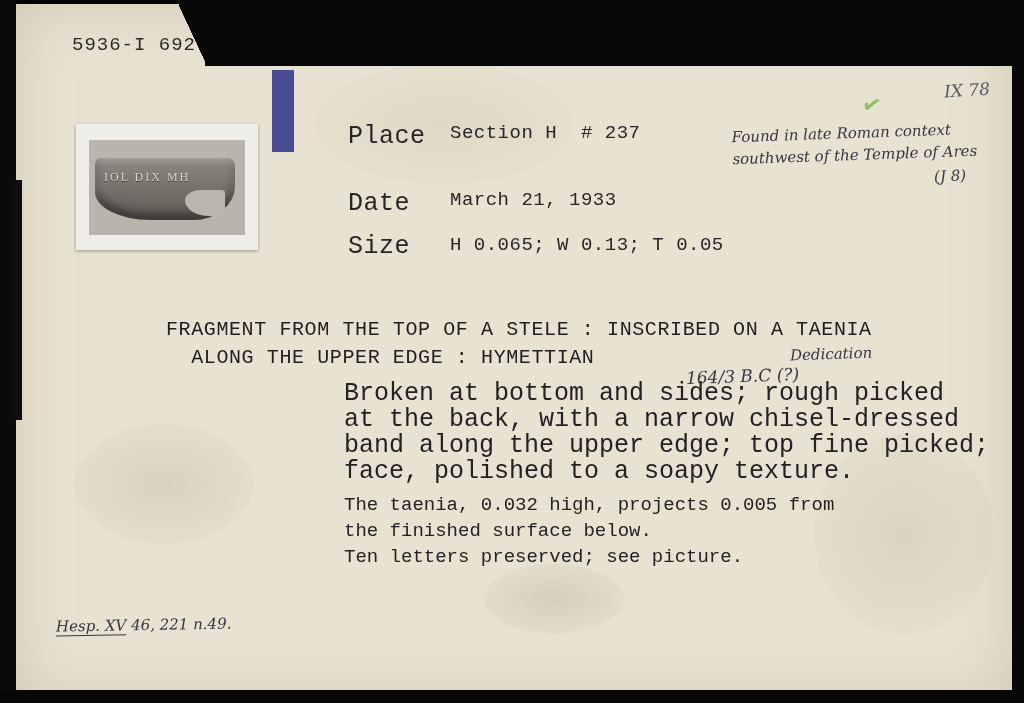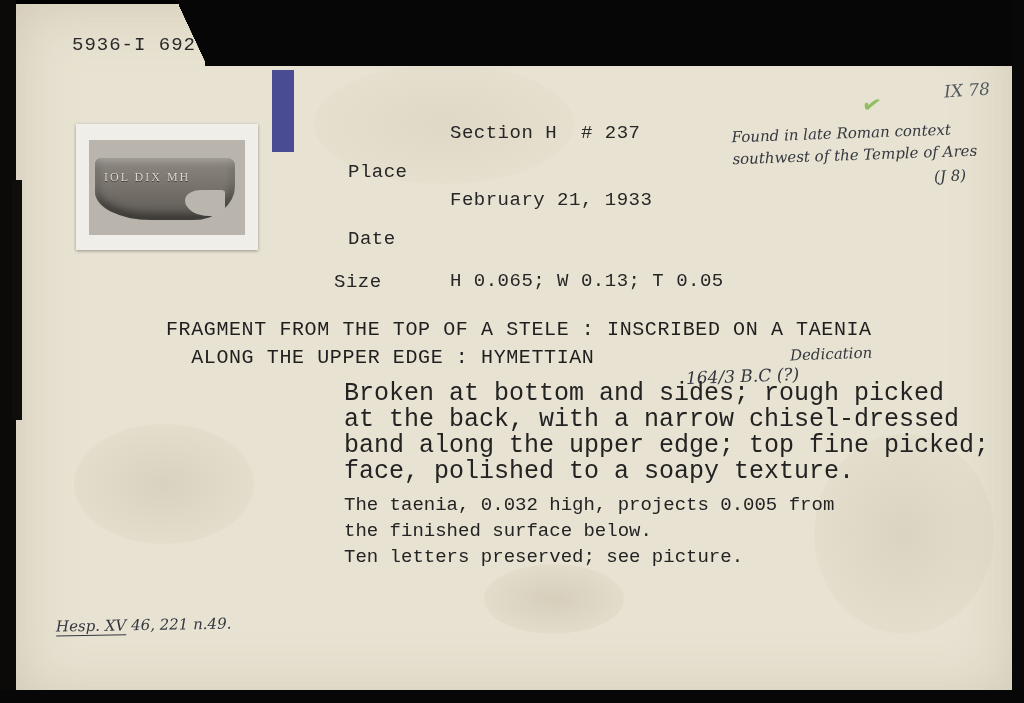--- a/index.html
+++ b/index.html
@@ -171,35 +171,34 @@
   }
 
   
   .typed {
     position: absolute;
     color: #262626;
     font-family: "Liberation Mono", monospace;
     white-space: pre;
   }
   .label {
-    font-size: 19px;
+    font-size: 25px;
     letter-spacing: 0.5px;
-    margin-top: 39px;
   }
   .value {
     font-size: 19px;
     letter-spacing: 0.5px;
   }
   #label-place { left: 334px; top: 118px; }
   #value-place1 { left: 436px; top: 118px; }
   #value-place2 { left: 436px; top: 145px; }
   #label-date { left: 334px; top: 185px; }
   #value-date { left: 436px; top: 185px; }
-  #label-size { left: 320px; top: 228px; }
-  #value-size1 { left: 436px; top: 230px; margin-top: 36px; }
+  #label-size { left: 334px; top: 228px; }
+  #value-size1 { left: 436px; top: 230px; }
   #value-size2 { left: 436px; top: 257px; }
 
   
   .hand {
     position: absolute;
     font-family: "DejaVu Serif", serif;
     font-style: italic;
     color: #33373f;
     white-space: pre;
   }
@@ -306,21 +305,21 @@
         <div id="stone-notch"></div>
       </div>
     </div>
 
     <div id="tape-mark"></div>
 
     <div class="typed label" id="label-place">Place</div>
     <div class="typed value" id="value-place1">Section H  # 237</div>
 
     <div class="typed label" id="label-date">Date</div>
-    <div class="typed value" id="value-date">February 21, 1933</div>
+    <div class="typed value" id="value-date">March 21, 1933</div>
 
     <div class="typed label" id="label-size">Size</div>
     <div class="typed value" id="value-size1">H 0.065; W 0.13; T 0.05</div>
 
     <div class="hand" id="hand-found">Found in late Roman context
 southwest of the Temple of Ares</div>
     <div class="hand" id="hand-j8">(J 8)</div>
     <div class="hand" id="hand-dedication">Dedication</div>
     <div class="hand" id="hand-date-bc">164/3 B.C (?)</div>
     <div class="hand" id="hand-ix">IX 78</div>

